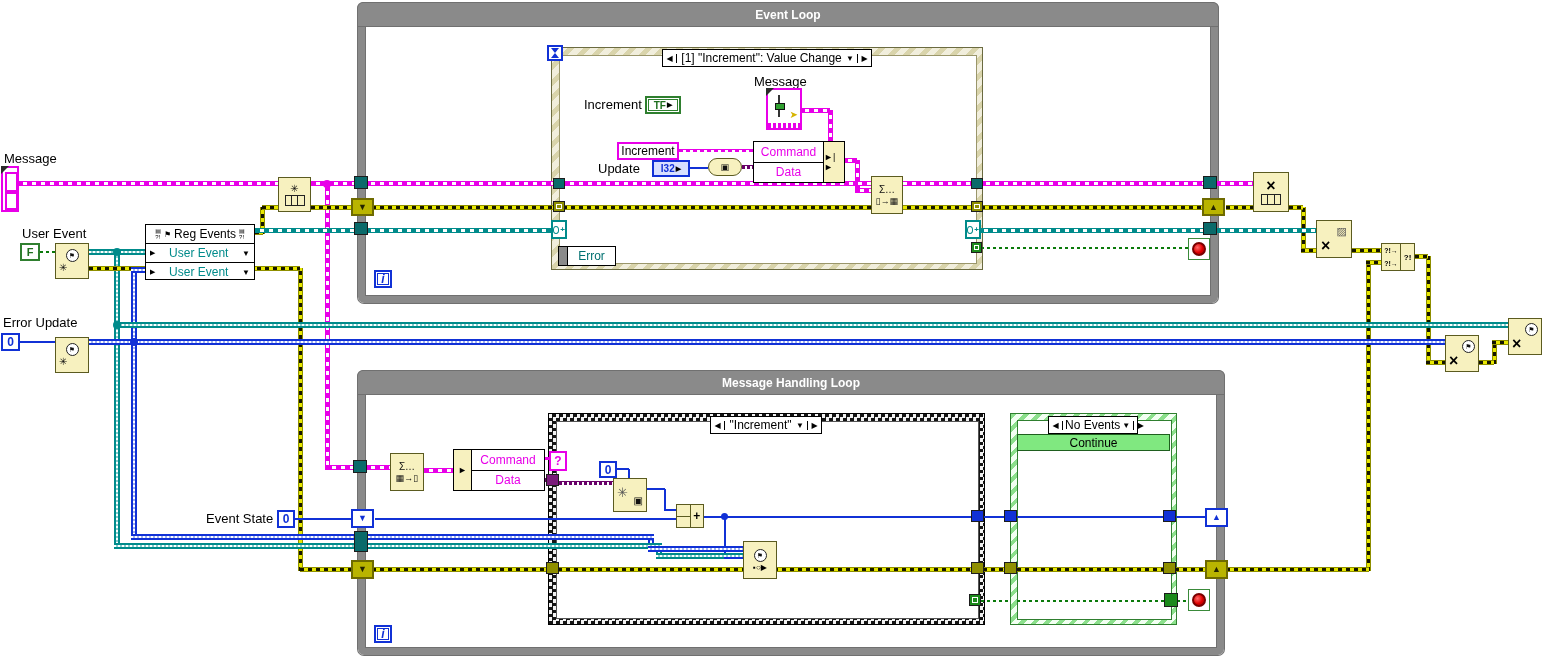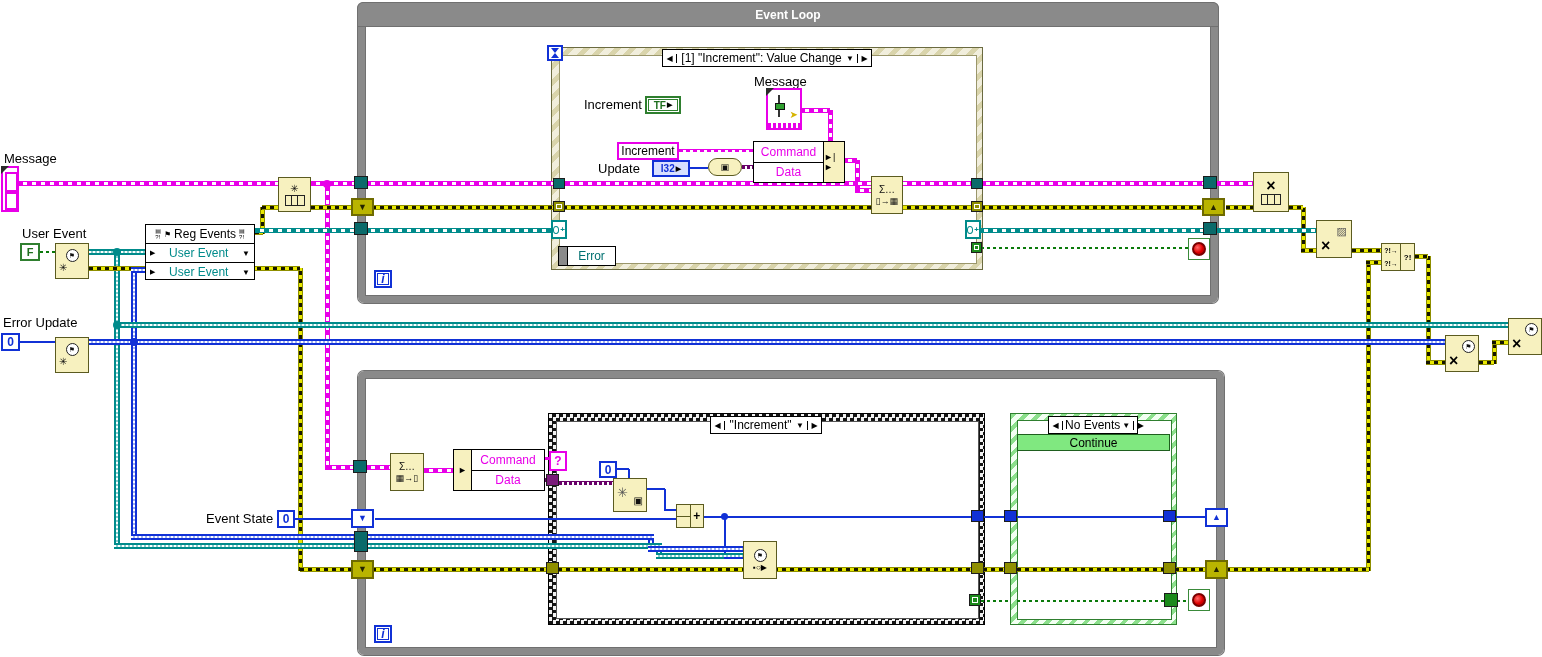--- a/index.html
+++ b/index.html
@@ -63,20 +63,23 @@
 </head>
 <body>
 
 <div id="canvas">
 
   <div class="loopframe" style="left:358px;top:3px;width:860px;height:300px;"></div>
   <div class="band" style="left:358px;top:3px;width:860px;height:23px;">
       <span>Event Loop</span>
     </div>
   <div class="loopframe" style="left:358px;top:371px;width:866px;height:284px;"></div>
+  <div class="band" style="left:358px;top:371px;width:866px;height:23px;">
+      <span>Message Handling Loop</span>
+    </div>
 
   <div class="evstruct" style="left:551px;top:47px;width:432px;height:223px;"></div>
   <div class="inner" style="left:559px;top:55px;width:416px;height:207px;"></div>
 
   <div class="ckstruct" style="left:548px;top:413px;width:437px;height:212px;"></div>
   <div class="inner" style="left:556px;top:421px;width:421px;height:196px;border-color:#555;"></div>
 
   <div class="gcstruct" style="left:1010px;top:413px;width:167px;height:212px;"></div>
   <div class="inner" style="left:1017px;top:420px;width:153px;height:198px;border-color:#2f7f2f;"></div>
   <div style="position:absolute;left:1017px;top:434px;width:153px;height:17px;background:#80e880;border:1px solid #1f5f1f;box-sizing:border-box;display:flex;align-items:center;justify-content:center;font-size:12px;">

